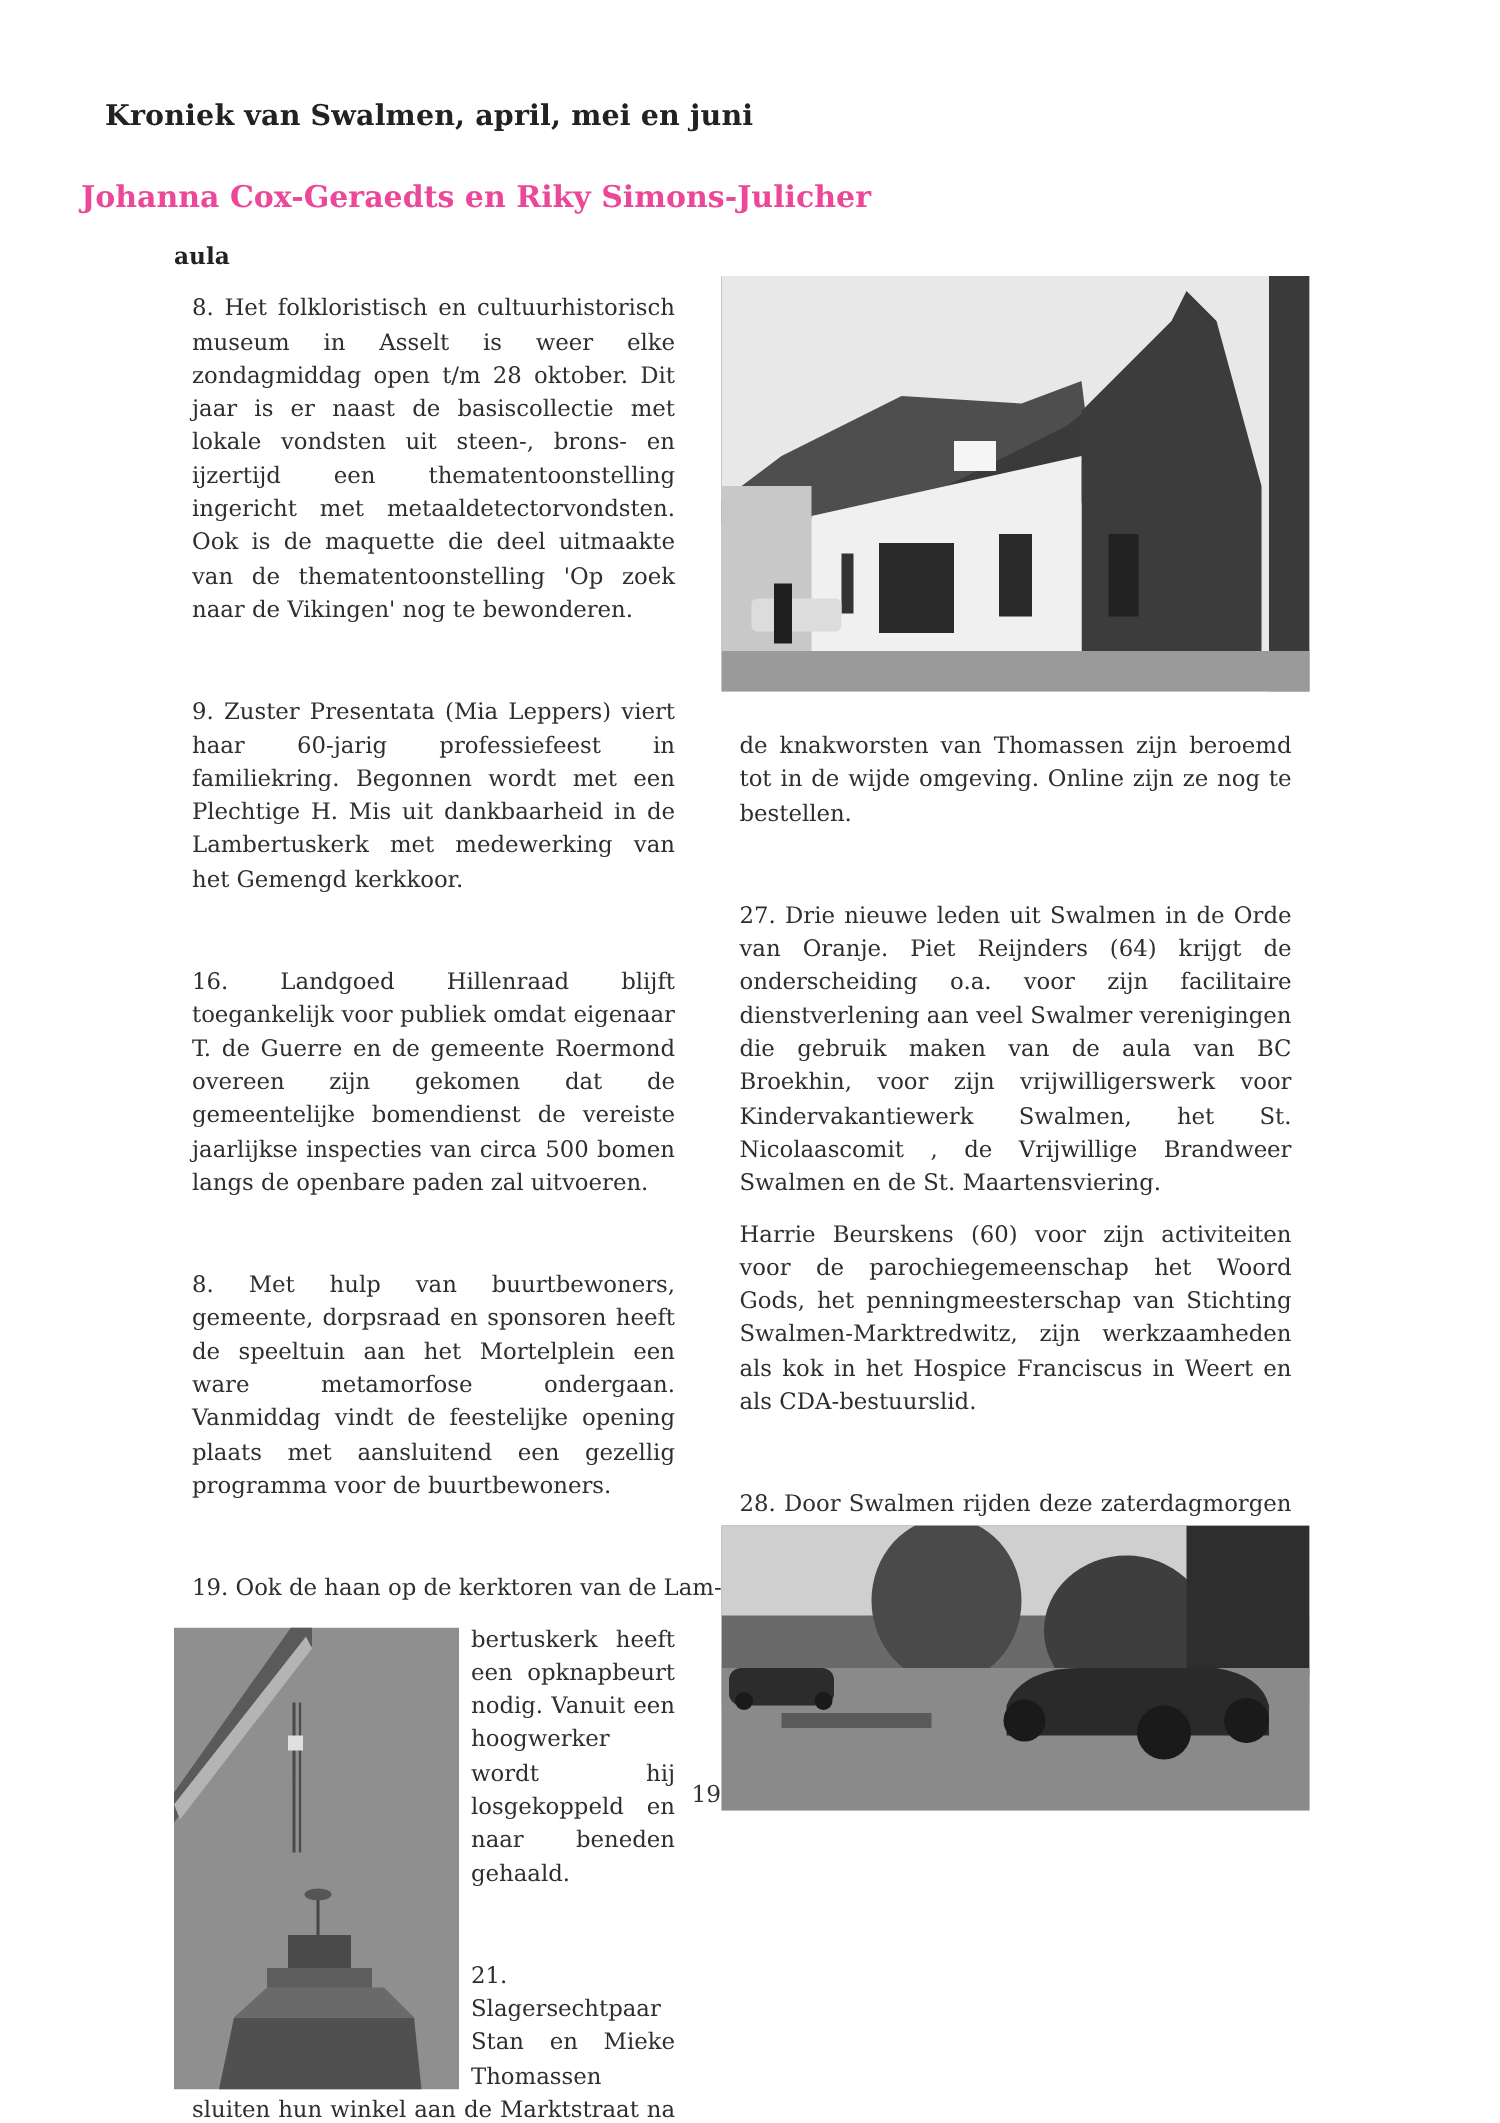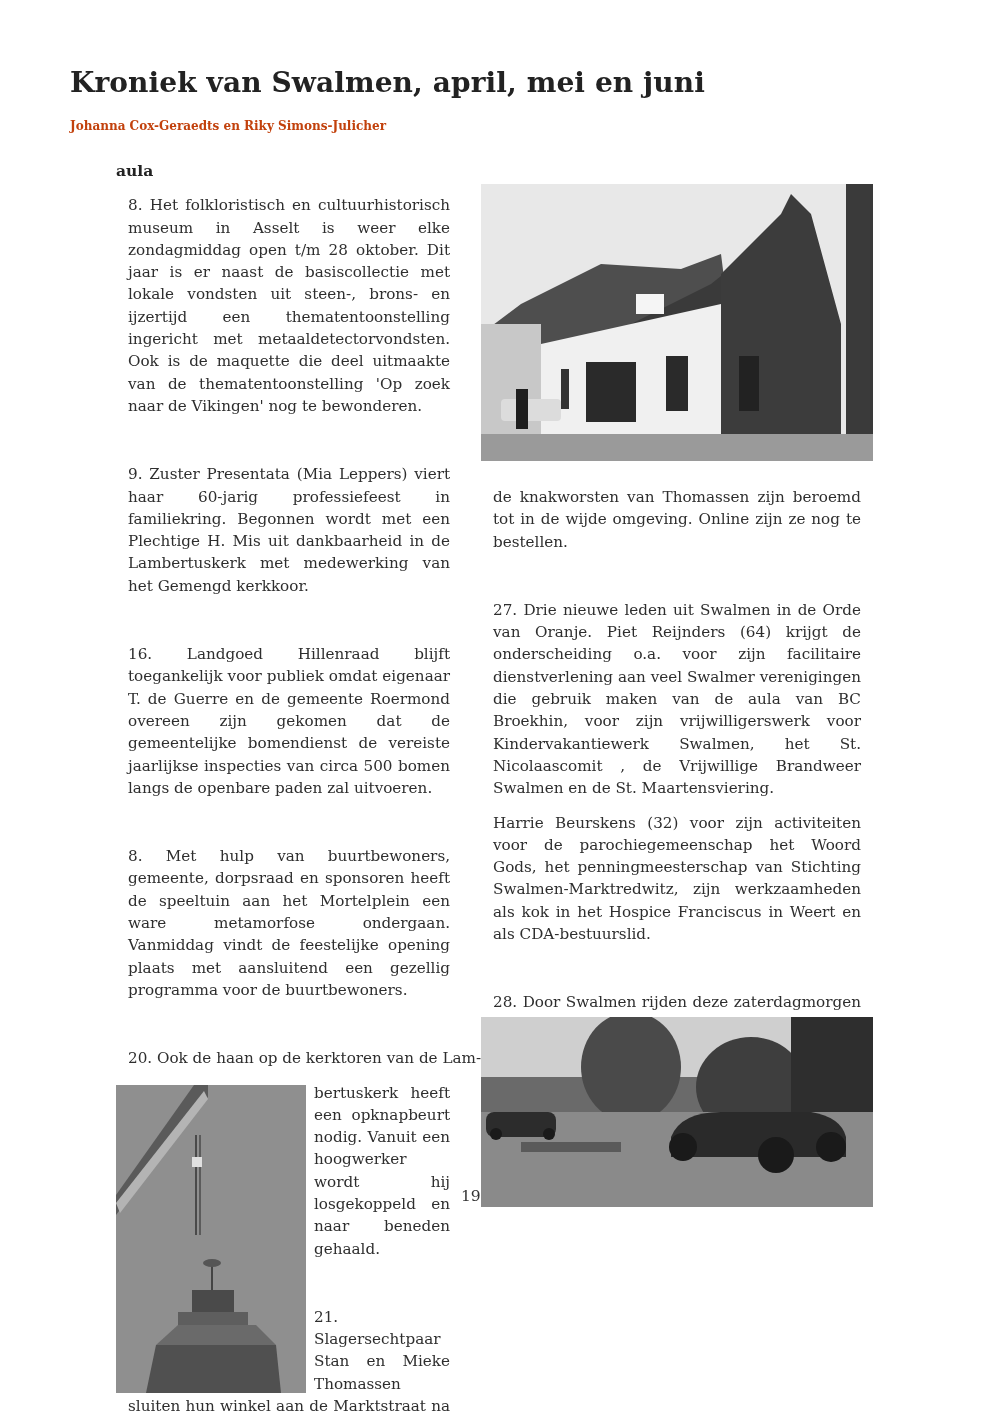--- a/index.html
+++ b/index.html
@@ -1,21 +1,21 @@
 <!DOCTYPE html>
 <html><head>
 <meta charset="utf-8">
 <style>
   html, body { margin: 0; padding: 0; background: #ffffff; }
   body { width: 1000px; height: 1415px; position: relative; overflow: hidden;
          font-family: "DejaVu Serif", "Liberation Serif", serif; color: #2a2a2a; }
-  .title { position: absolute; left: 70px; top: 66px; font-size: 28px; font-weight: bold;
+  .title { position: absolute; left: 70px; top: 66px; font-size: 19px; font-weight: bold;
            color: #222; letter-spacing: 0.1px; margin: 0; white-space: nowrap; }
-  .authors { position: absolute; left: 70px; top: 119px; font-size: 12px; font-weight: bold;
-             color: #c2410c; margin: 0; white-space: nowrap; }
+  .authors { position: absolute; left: 54px; top: 119px; font-size: 20px; font-weight: bold;
+             color: #ec4899; margin: 0; white-space: nowrap; }
   .col { position: absolute; font-size: 15.2px; line-height: 22.3px; color: #2e2e2e; }
   .col p { margin: 12px; text-align: justify; }
   .col .gap { height: 22px; }
   .section-heading { font-weight: bold; font-size: 15.5px; color: #222; }
   .left { left: 116px; width: 346px; }
   .right { left: 481px; width: 392px; }
   .photo { position: absolute; background: #8a8a8a; overflow: hidden; }
   .photo svg { display: block; width: 100%; height: 100%; }
   .wrap-float { float: left; width: 190px; height: 308px; margin: 3px 8px 0 0; position: relative; }
   .page-number { position: absolute; left: 461px; top: 1187px; font-size: 15.5px; color: #333; }
@@ -29,21 +29,21 @@
 <div class="col left" style="top:160px;">
   <div class="section-heading">aula</div>
   <p>8. Het folkloristisch en cultuurhistorisch museum in Asselt is weer elke zondagmiddag open t/m 28 oktober. Dit jaar is er naast de basiscollectie met lokale vondsten uit steen-, brons- en ijzertijd een thematentoonstelling ingericht met metaaldetectorvondsten. Ook is de maquette die deel uitmaakte van de thematentoonstelling 'Op zoek naar de Vikingen' nog te bewonderen.</p>
   <div class="gap"></div>
   <p>9. Zuster Presentata (Mia Leppers) viert haar 60-jarig professiefeest in familiekring. Begonnen wordt met een Plechtige H. Mis uit dankbaarheid in de Lambertuskerk met medewerking van het Gemengd kerkkoor.</p>
   <div class="gap"></div>
   <p>16. Landgoed Hillenraad blijft toegankelijk voor publiek omdat eigenaar T. de Guerre en de gemeente Roermond overeen zijn gekomen dat de gemeentelijke bomendienst de vereiste jaarlijkse inspecties van circa 500 bomen langs de openbare paden zal uitvoeren.</p>
   <div class="gap"></div>
   <p>8. Met hulp van buurtbewoners, gemeente, dorpsraad en sponsoren heeft de speeltuin aan het Mortelplein een ware metamorfose ondergaan. Vanmiddag vindt de feestelijke opening plaats met aansluitend een gezellig programma voor de buurtbewoners.</p>
   <div class="gap"></div>
-  <p style="text-align:left; white-space:nowrap;">20. Ook de haan op de kerktoren van de Lam-</p>
+  <p style="text-align:left; white-space:nowrap;">19. Ook de haan op de kerktoren van de Lam-</p>
   <div class="wrap-float">
     <svg viewBox="0 0 190 308" preserveAspectRatio="none">
       <rect width="190" height="308" fill="#8f8f8f"></rect>
       <polygon points="0,130 0,110 78,0 92,0 92,12" fill="#5a5a5a"></polygon>
       <polygon points="0,118 88,6 92,14 4,128" fill="#b4b4b4"></polygon>
       <line x1="80" y1="50" x2="80" y2="150" stroke="#4a4a4a" stroke-width="2"></line>
       <line x1="84" y1="50" x2="84" y2="150" stroke="#4a4a4a" stroke-width="1.5"></line>
       <rect x="76" y="72" width="10" height="10" fill="#e0e0e0"></rect>
       <rect x="76" y="205" width="42" height="22" fill="#4a4a4a"></rect>
       <rect x="62" y="227" width="70" height="20" fill="#5e5e5e"></rect>
@@ -75,21 +75,21 @@
     <rect x="0" y="250" width="392" height="27" fill="#9a9a9a"></rect>
     <rect x="20" y="215" width="60" height="22" rx="4" fill="#dcdcdc"></rect>
     <rect x="35" y="205" width="12" height="40" fill="#1e1e1e"></rect>
   </svg>
 </div>
 
 <div class="col right" style="top:474px;">
   <p>de knakworsten van Thomassen zijn beroemd tot in de wijde omgeving. Online zijn ze nog te bestellen.</p>
   <div class="gap"></div>
   <p>27. Drie nieuwe leden uit Swalmen in de Orde van Oranje. Piet Reijnders (64) krijgt de onderscheiding o.a. voor zijn facilitaire dienstverlening aan veel Swalmer verenigingen die gebruik maken van de aula van BC Broekhin, voor zijn vrijwilligerswerk voor Kindervakantiewerk Swalmen, het St. Nicolaascomit , de Vrijwillige Brandweer Swalmen en de St. Maartensviering.</p>
-  <p>Harrie Beurskens (32) voor zijn activiteiten voor de parochiegemeenschap het Woord Gods, het penningmeesterschap van Stichting Swalmen-Marktredwitz, zijn werkzaamheden als kok in het Hospice Franciscus in Weert en als CDA-bestuurslid.</p>
+  <p>Harrie Beurskens (60) voor zijn activiteiten voor de parochiegemeenschap het Woord Gods, het penningmeesterschap van Stichting Swalmen-Marktredwitz, zijn werkzaamheden als kok in het Hospice Franciscus in Weert en als CDA-bestuurslid.</p>
   <div class="gap"></div>
   <p>28. Door Swalmen rijden deze zaterdagmorgen een 80-tal historische auto's. Ze nemen deel aan een driedaagse rally van Parijs naar Amsterdam via de route die in 1898 voor het eerst werd afgelegd, toentertijd de eerste grensoverschrijdende autorace.</p>
 </div>
 
 <div class="photo" style="left:481px; top:1017px; width:392px; height:190px;">
   <svg viewBox="0 0 392 190" preserveAspectRatio="none">
     <rect width="392" height="190" fill="#cfcfcf"></rect>
     <rect x="0" y="60" width="392" height="60" fill="#6a6a6a"></rect>
     <ellipse cx="150" cy="50" rx="50" ry="55" fill="#4a4a4a"></ellipse>
     <ellipse cx="270" cy="70" rx="55" ry="50" fill="#3e3e3e"></ellipse>

